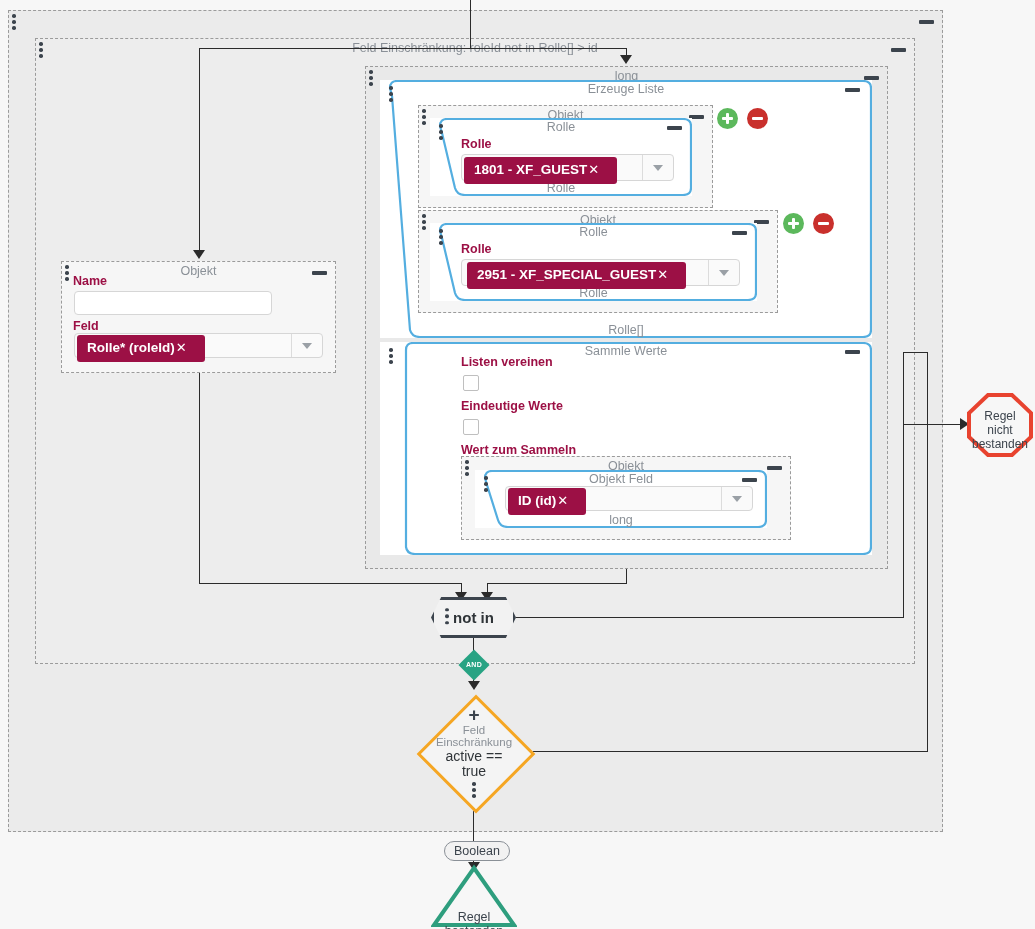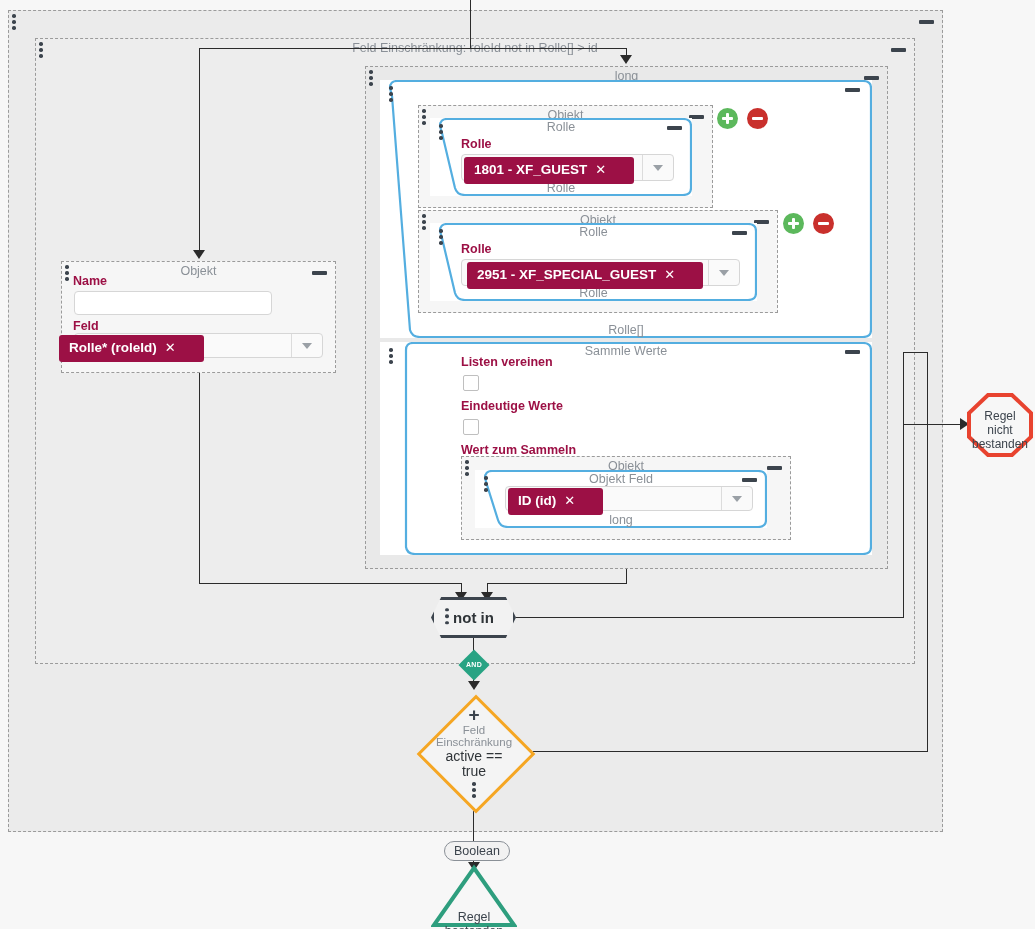--- a/index.html
+++ b/index.html
@@ -77,22 +77,22 @@
     position:absolute;right:0;top:0;bottom:0;width:30px;
     border-left:1px solid #dcdcdc;display:flex;align-items:center;justify-content:center;
   }
   .caret{
     width:0;height:0;border-left:5px solid transparent;border-right:5px solid transparent;
     border-top:6px solid #9aa0a6;
   }
   .chip{
     position:absolute;background:#9c1045;color:#fff;border-radius:3px;
     font-weight:bold;font-size:13.5px;line-height:1;
-    display:flex;align-items:center;gap:8px;
-    padding:6px 28px 7px 10px;white-space:nowrap;
+    display:flex;align-items:center;gap:1px;
+    padding:6px 18px 7px 10px;white-space:nowrap;
   }
   .chip .x{font-size:13px;font-weight:bold;}
 
   .checkbox{
     position:absolute;width:16px;height:16px;background:#fff;
     border:1px solid #bfbfbf;border-radius:2px;box-sizing:border-box;
   }
 
   
   .rbtn{
@@ -207,20 +207,21 @@
 
   <div class="tz" style="left:380px;top:80px;width:492px;height:258px;">
     <svg class="tzbg" width="492" height="258" viewBox="0 0 492 258">
       <path d="M10,8 Q10,1 17,1 L483,1 Q491,1 491,8 L491,250 Q491,257 483,257 L40,257 Q32,257 30,250 L12,16 Q10,8 10,8 Z" fill="#ffffff" stroke="#54aee0" stroke-width="2.2"></path>
     </svg>
     <div class="handle" style="left:9px;top:6px;">
         <i></i>
         <i></i>
         <i></i>
       </div>
+    <div class="tz-title">Erzeuge Liste</div>
     <div class="mini" style="right:12px;top:8px;"></div>
     <div class="tz-type">Rolle[]</div>
   </div>
 
   <div class="group white" style="left:418px;top:105px;width:295px;height:103px;">
     <div class="handle">
         <i></i>
         <i></i>
         <i></i>
       </div>
@@ -362,21 +363,21 @@
     <div class="mini"></div>
   </div>
   <div class="flabel" style="left:73px;top:274px;">Name</div>
   <input class="txtinput" style="left: 74px; top: 291px; width: 198px; height: 24px; padding: 0px 6px;" value="">
   <div class="flabel" style="left:73px;top:319px;">Feld</div>
   <div class="selectbox" style="left:74px;top:333px;width:249px;height:25px;">
     <div class="arrowcell">
         <span class="caret"></span>
       </div>
   </div>
-  <div class="chip" style="left:59px;top:335px;">
+  <div class="chip" style="left:77px;top:335px;">
     <span>Rolle* (roleId)</span>
     <span class="x">✕</span>
   </div>
 
   <div class="conn v" style="left:470px;top:0px;height:48px;"></div>
 
   <div class="conn h" style="left:199px;top:48px;width:428px;"></div>
 
   <div class="conn v" style="left:626px;top:48px;height:10px;"></div>
   <div class="arrow-d" style="left:620px;top:55px;"></div>

